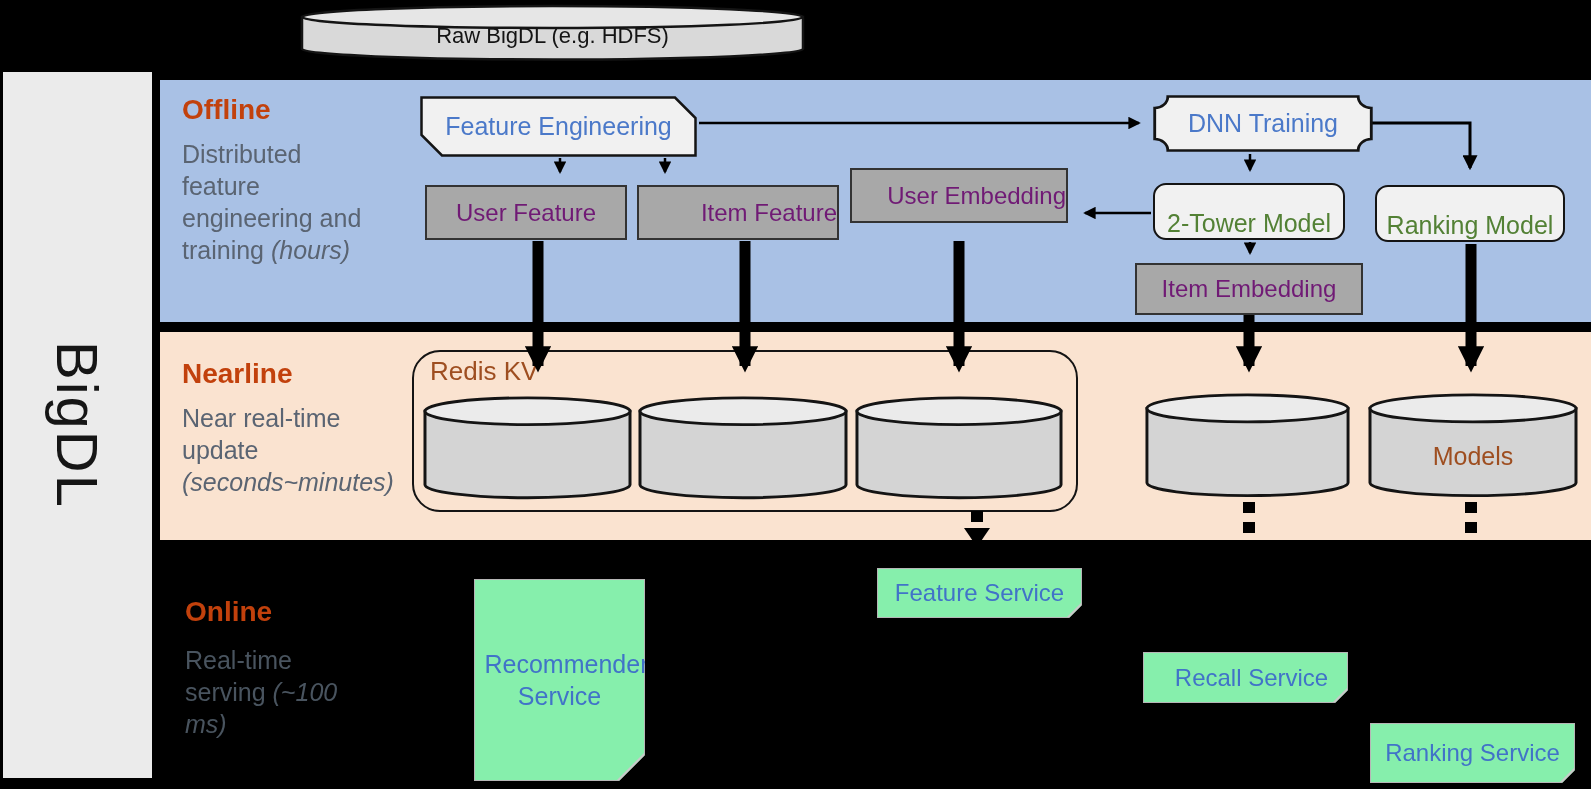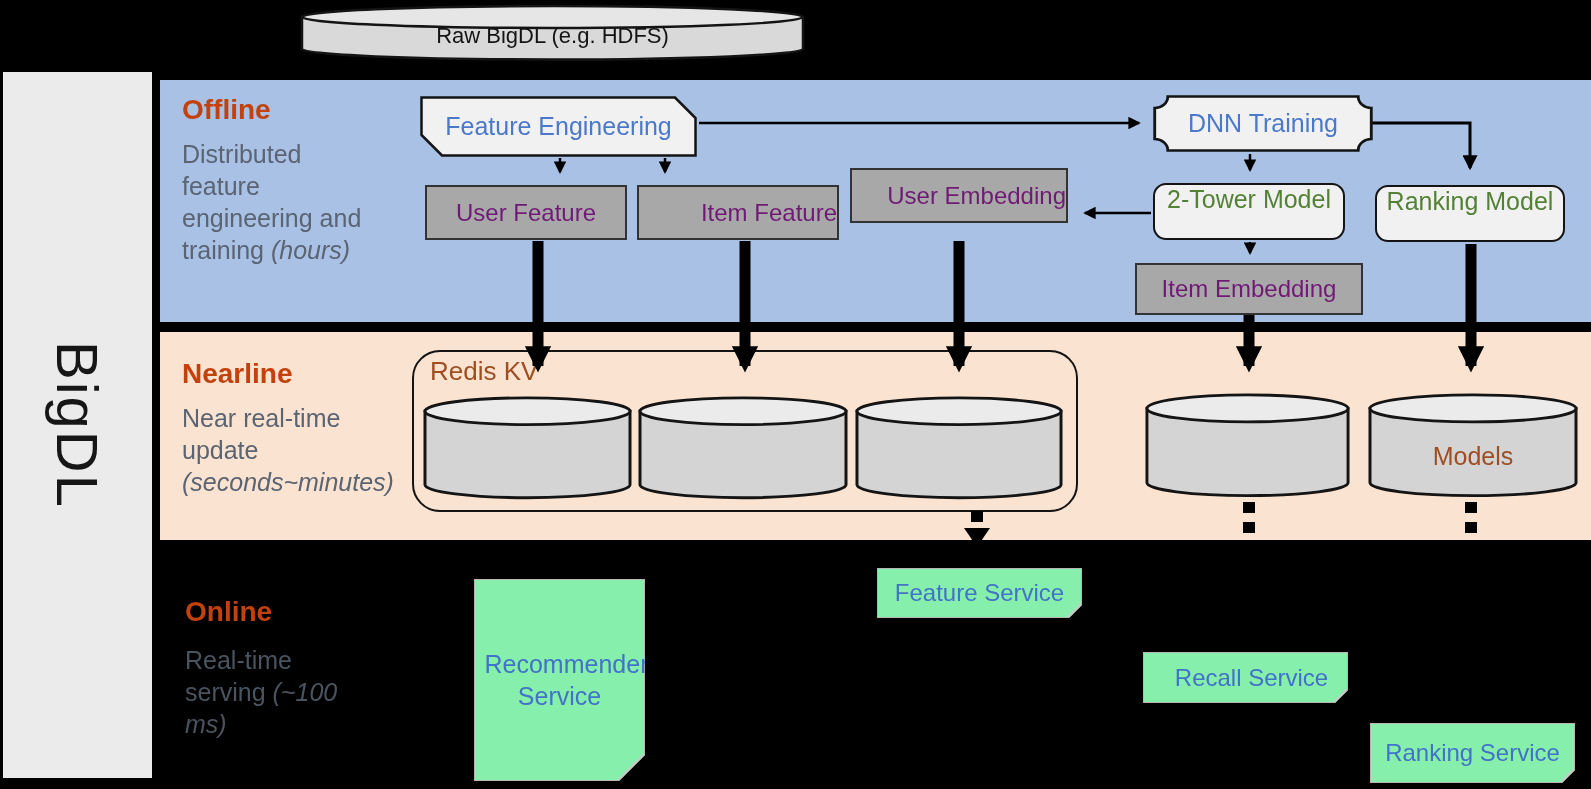--- a/index.html
+++ b/index.html
@@ -22,21 +22,21 @@
   
   .sec-title{font-size:28px;font-weight:600;color:#c2410c;text-align:right;}
   .sec-desc{font-size:25px;color:#5a6472;line-height:32px;}
   .sec-desc em{font-style:italic;margin-top:36px;}
   .sec-desc.on-black{color:#49545f;}
   
   .node-label{position:absolute;inset:0;display:flex;align-items:center;justify-content:center;text-align:center;}
   .gray-box{background:#a8a8a8;border:2.5px solid #333;box-sizing:border-box;
     display:flex;align-items:center;justify-content:center;font-size:24px;color:#701a75;}
   .round-box{background:#f1f1f1;border:2.5px solid #141414;border-radius:13px;box-sizing:border-box;
-    display:flex;align-items:flex-start;justify-content:center;font-size:25px;}
+    display:flex;align-items:flex-end;justify-content:center;font-size:25px;}
   .green-text{color:#538135;}
   .blue-text{color:#4b79c9;}
   .brown-text{color:#9e4e20;}
   .shape-svg{position:absolute;inset:0;width:100%;height:100%;}
   
   .redis-container{left:412px;top:350px;width:666px;height:162px;border:2.5px solid #141414;
     border-radius:28px;box-sizing:border-box;background:transparent;}
   .redis-label{left:430px;top:356px;font-size:26px;}
   .cyl-label{position:absolute;left:0;right:0;top:20px;bottom:0;display:flex;align-items:center;justify-content:center;font-size:25px;}
   

